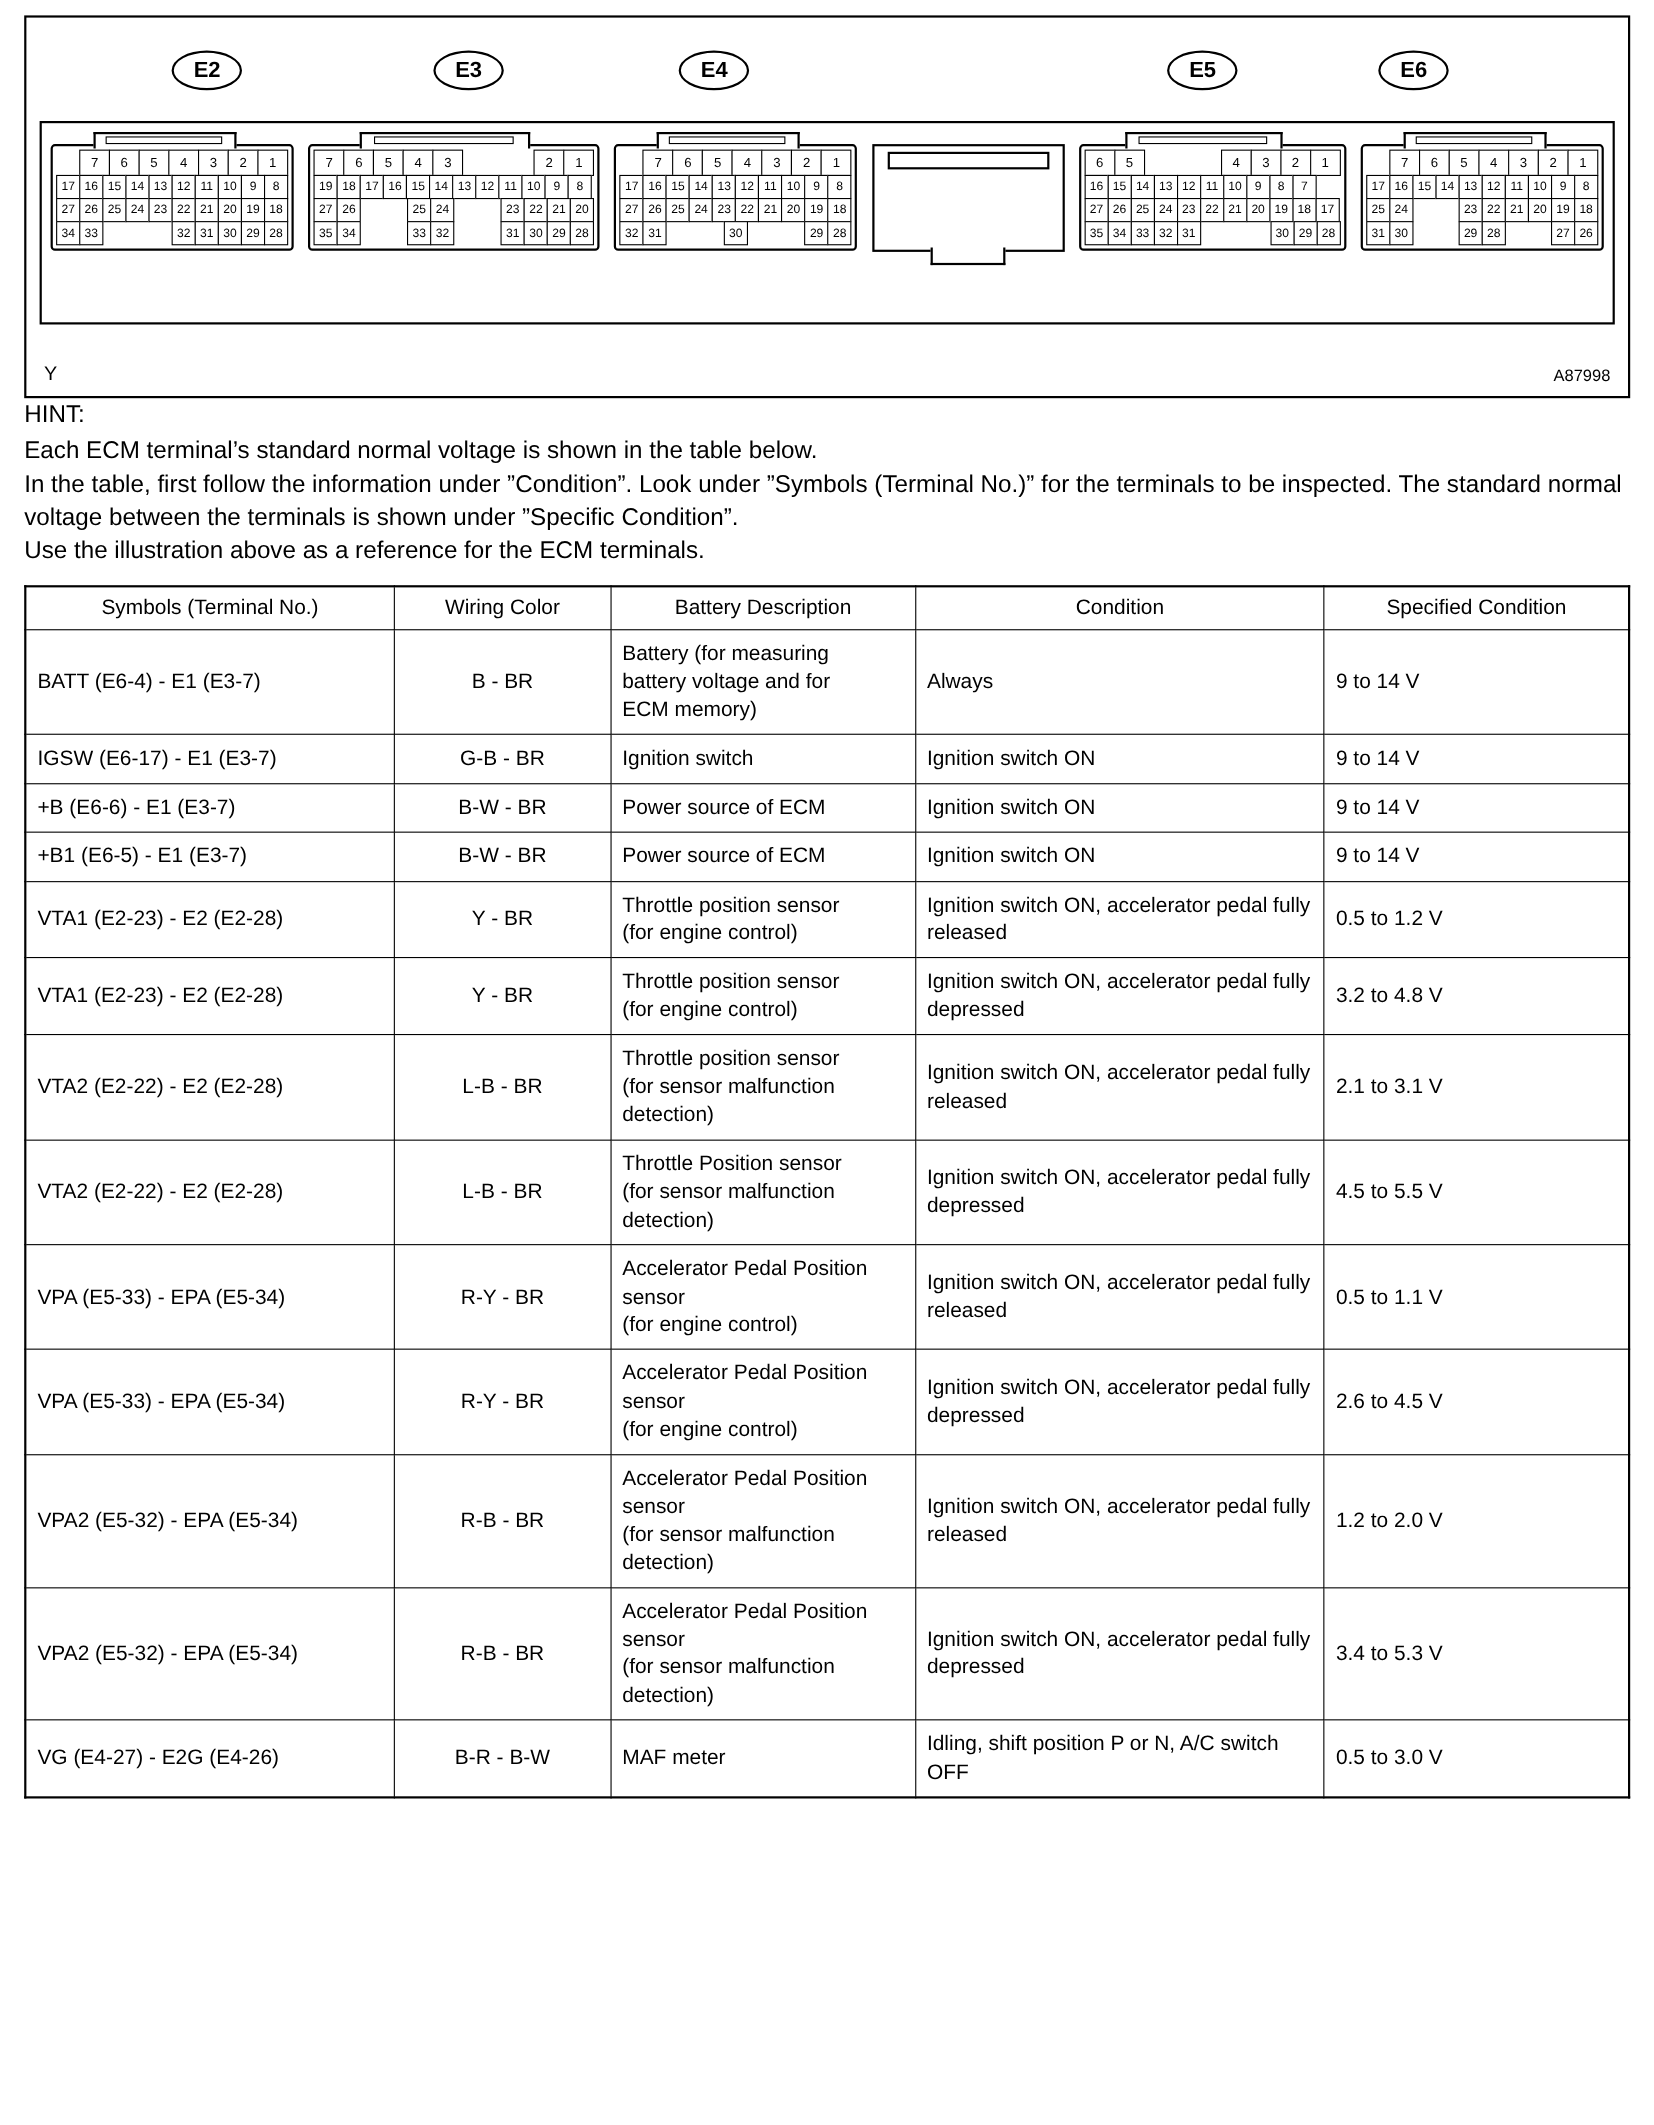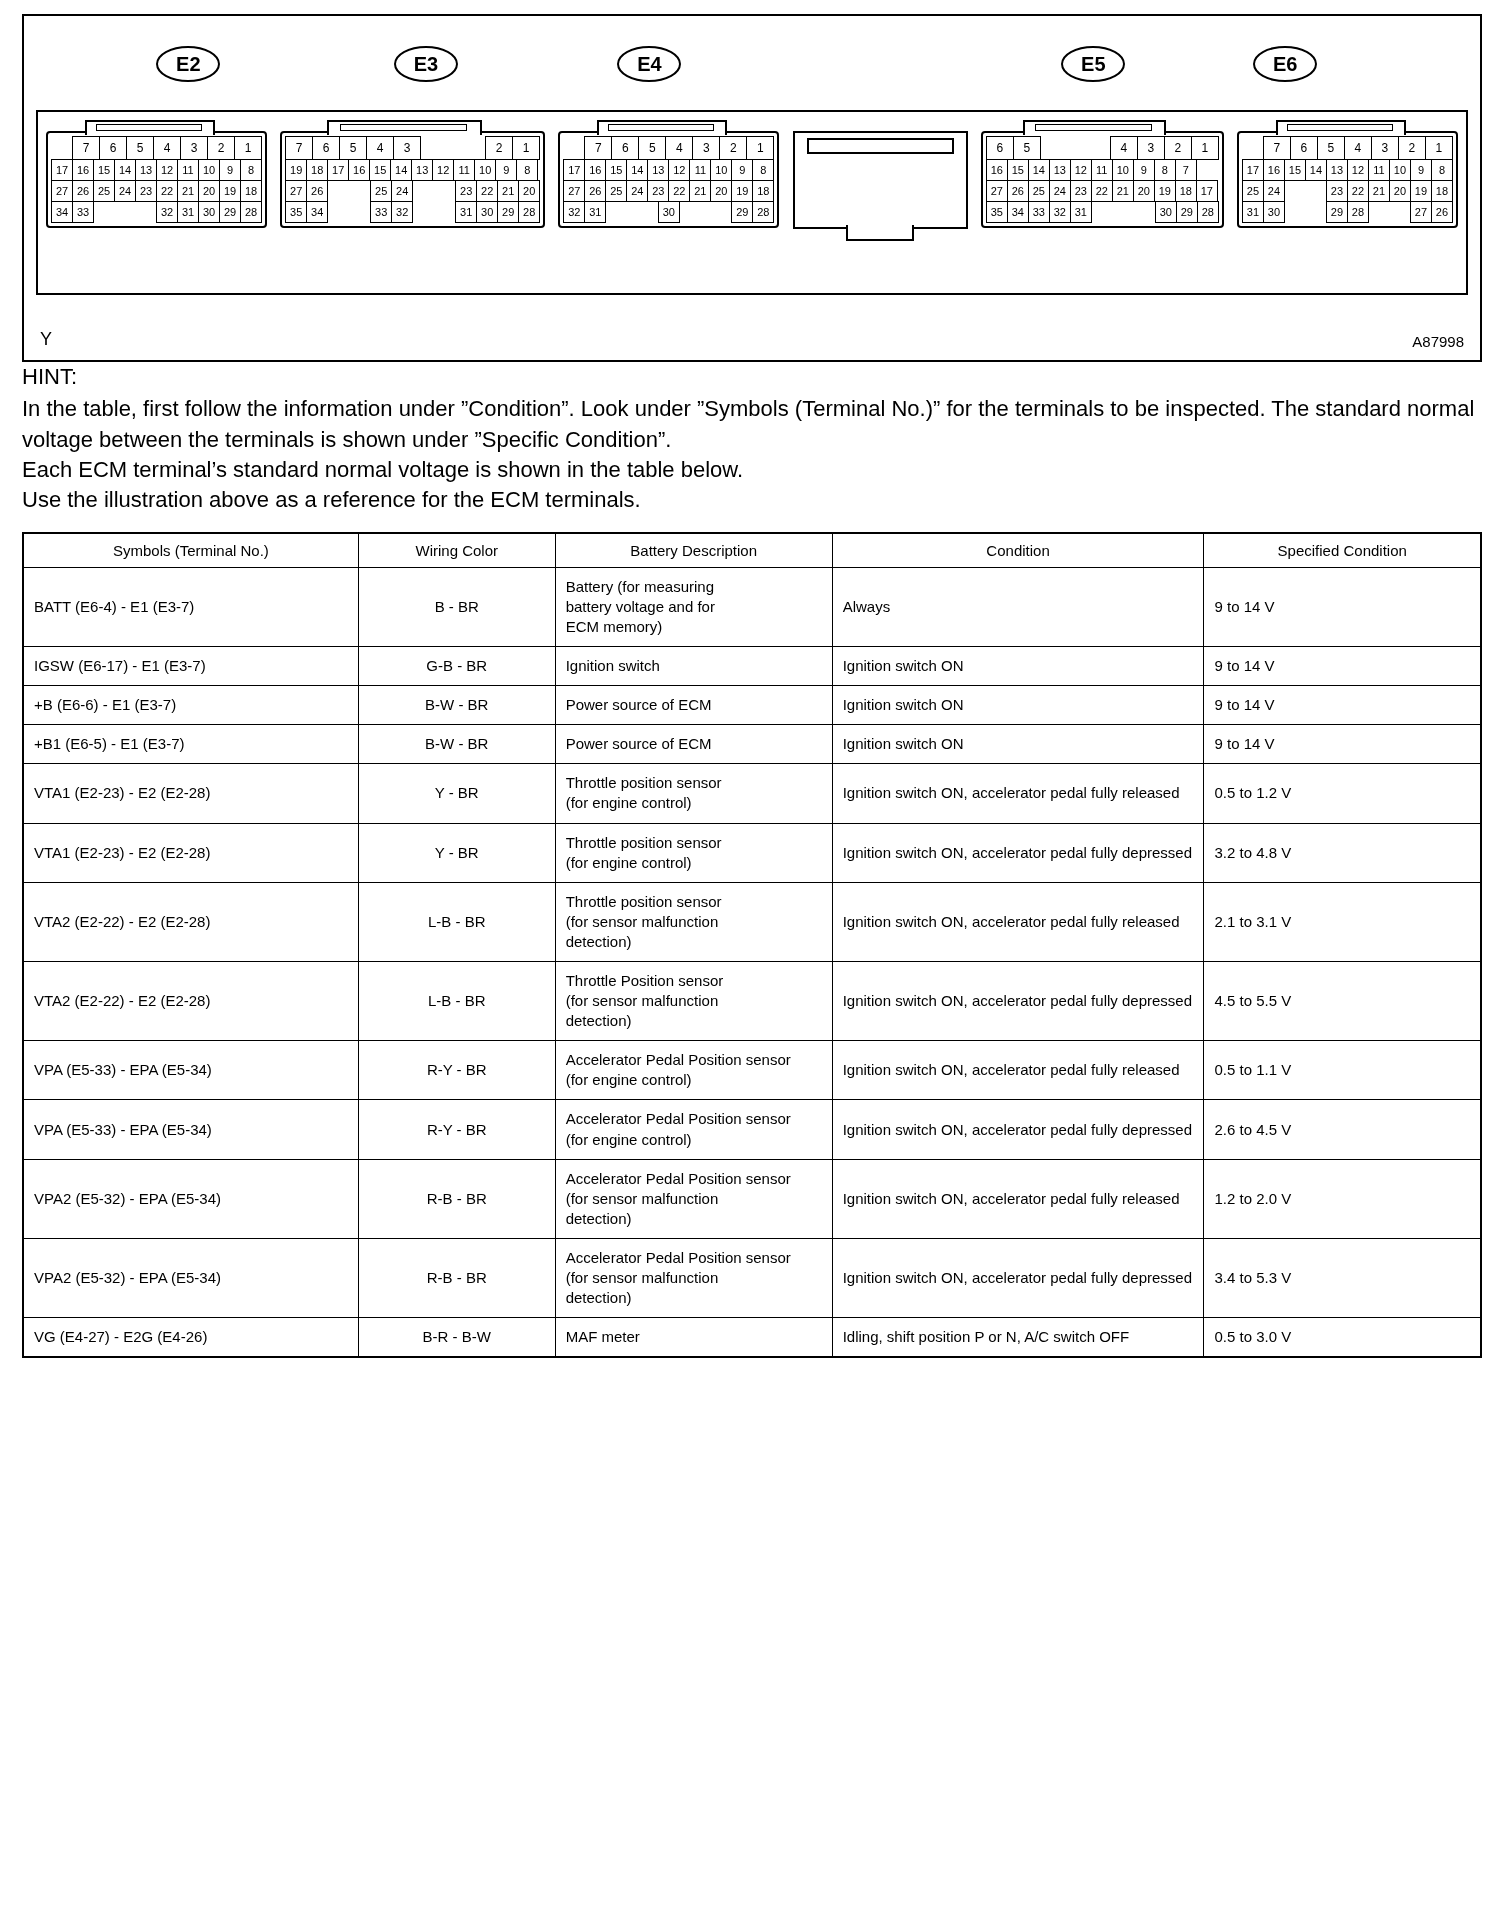--- a/index.html
+++ b/index.html
@@ -101,21 +101,21 @@
   .hint { font-size: 22px; line-height: 1.38; }
   .hint-title { margin-bottom: 2px; }
   .hint p { margin: 0; }
 
   
   table.voltage {
     width: 100%;
     border-collapse: collapse;
     margin-top: 16px;
     border: 2px solid #000;
-    font-size: 15px;
+    font-size: 19px;
   }
   table.voltage th, table.voltage td {
     border: 1px solid #000;
     vertical-align: middle;
   }
   table.voltage th {
     font-weight: normal;
     text-align: center;
     padding: 8px 6px;
   }
@@ -429,22 +429,22 @@
   </div>
   <div class="figure-footer">
     <span class="corner-label">Y</span>
     <span class="figure-code">A87998</span>
   </div>
 </div>
 
 <div class="hint">
   <div class="hint-title">HINT:</div>
   <div id="hint-lines">
+      <p>Each ECM terminal’s standard normal voltage is shown in the table below.</p>
       <p>In the table, first follow the information under ”Condition”. Look under ”Symbols (Terminal No.)” for the terminals to be inspected. The standard normal voltage between the terminals is shown under ”Specific Condition”.</p>
-      <p>Each ECM terminal’s standard normal voltage is shown in the table below.</p>
       <p>Use the illustration above as a reference for the ECM terminals.</p>
     </div>
 </div>
 
 <table class="voltage">
   <colgroup>
     <col class="c1">
       <col class="c2">
       <col class="c3">
       <col class="c4">

